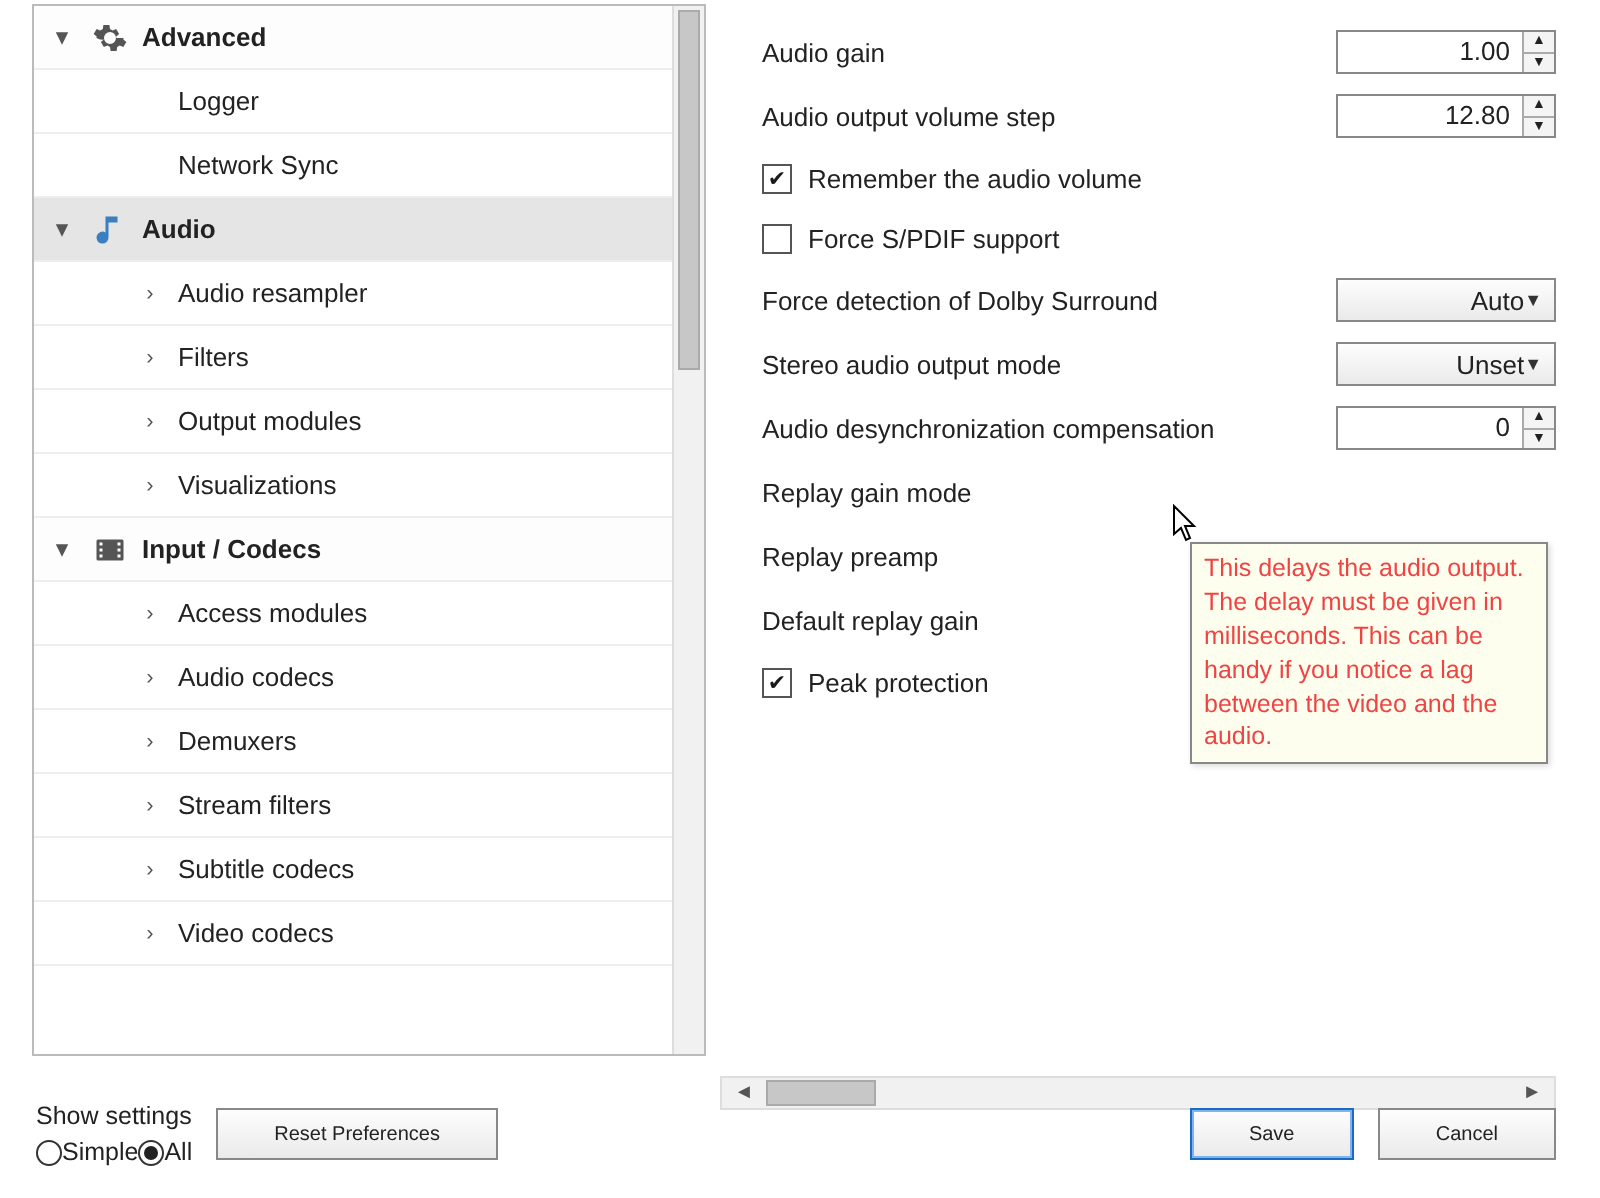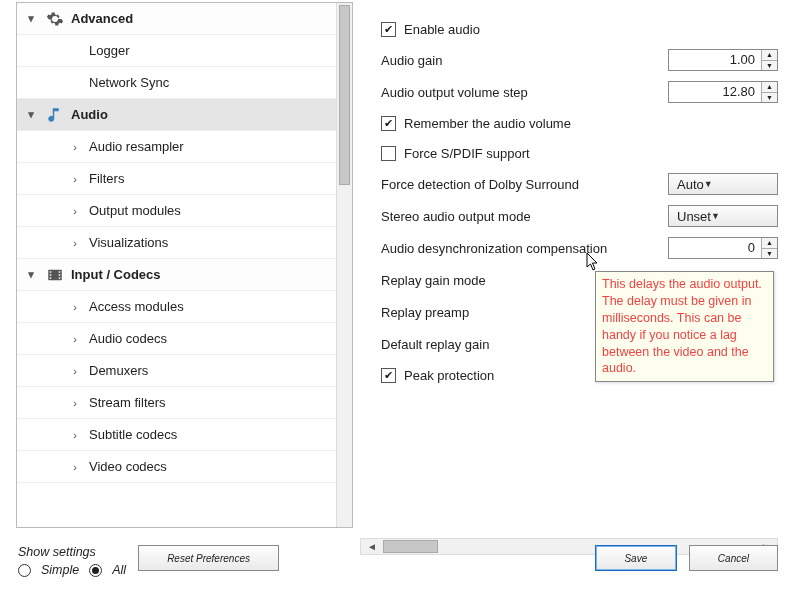--- a/index.html
+++ b/index.html
@@ -62,21 +62,21 @@
   }
   .checkbox.checked::after { content: "✔"; font-size: 11px; color: #1a1a1a; }
   .spin {
     display: inline-flex; align-items: stretch; border: 1px solid #888; height: 22px; width: 110px; background: #fff;
   }
   .spin .val { flex: 1; text-align: right; padding: 2px 6px 0 0; font-size: 13px; }
   .spin .btns { width: 16px; border-left: 1px solid #aaa; display: flex; flex-direction: column; }
   .spin .btns div { flex: 1; font-size: 7px; display: flex; align-items: center; justify-content: center; background: #f4f4f4; }
   .spin .btns div:first-child { border-bottom: 1px solid #aaa; }
   .dropdown {
-    display: inline-flex; align-items: center; justify-content: flex-start;
+    display: inline-flex; align-items: center; justify-content: flex-end;
     height: 22px; width: 110px; border: 1px solid #888;
     background: linear-gradient(#fdfdfd,#eaeaea); padding: 0 6px 0 8px; font-size: 13px;
   }
   .dropdown .arrow { font-size: 9px; color: #333; }
   .tooltip {
     position: absolute; left: 595px; top: 271px; width: 179px;
     background: #fefeee; border: 1px solid #888; padding: 4px 6px;
     font-size: 12.5px; color: #ef4444; line-height: 1.35;
     box-shadow: 1px 1px 3px rgba(0,0,0,.15);
   }
@@ -86,24 +86,24 @@
   .hscroll {
     position: absolute; left: 360px; bottom: 44px; right: 22px; height: 17px;
     background: #f1f1f1; border: 1px solid #ddd; display: flex; align-items: center; justify-content: space-between;
     padding: 0 2px;
   }
   .hscroll .harrow { font-size: 10px; color: #555; padding: 0 4px; }
   .hscroll .htrack { flex: 1; height: 13px; position: relative; }
   .hscroll .hthumb { position: absolute; left: 2px; top: 0; width: 55px; height: 13px; background: #c7c7c7; border: 1px solid #aaa; }
   .bottom-bar {
     position: absolute; left: 0; bottom: 0; width: 800px; height: 54px;
-    display: flex; align-items: flex-start; padding: 0 22px 10px 18px; gap: 12px; font-style: italic;
+    display: flex; align-items: center; padding: 0 22px 10px 18px; gap: 12px;
   }
   .show-settings { display: flex; flex-direction: column; gap: 4px; font-size: 12.5px; }
-  .radios { display: flex; gap: 10px; align-items: center; }
+  .radios { display: flex; align-items: center; }
   .radio { width: 13px; height: 13px; border: 1px solid #333; border-radius: 50%; display: inline-flex; align-items: center; justify-content: center; }
   .radio.sel::after { content: ""; width: 7px; height: 7px; border-radius: 50%; background: #222; }
   .btn {
     min-width: 82px; height: 26px; border: 1px solid #888; background: linear-gradient(#fdfdfd,#eaeaea);
     display: inline-flex; align-items: center; justify-content: center; font-size: 10px; padding: 0 28px;
   }
   .btn.primary { border: 1px solid #1a6bc6; box-shadow: inset 0 0 0 1px #7fb4e8; }
   .flex-spacer { flex: 1; }
 </style>
 </head>
@@ -195,24 +195,20 @@
             <span>Video codecs</span>
           </li>
         </ul>
       <div class="scrollbar-v">
         <div class="scrollbar-thumb-v"></div>
       </div>
     </div>
   </div>
 
   <div class="content">
-    <div class="check-row" style="margin-top:4px">
-      <span class="checkbox checked"></span>
-      <span>Enable audio</span>
-    </div>
 
     <div class="field-row">
       <span class="lbl">Audio gain</span>
       <span class="spin">
         <span class="val">1.00</span>
         <span class="btns">
             <div>▲</div>
             <div>▼</div>
           </span>
       </span>

